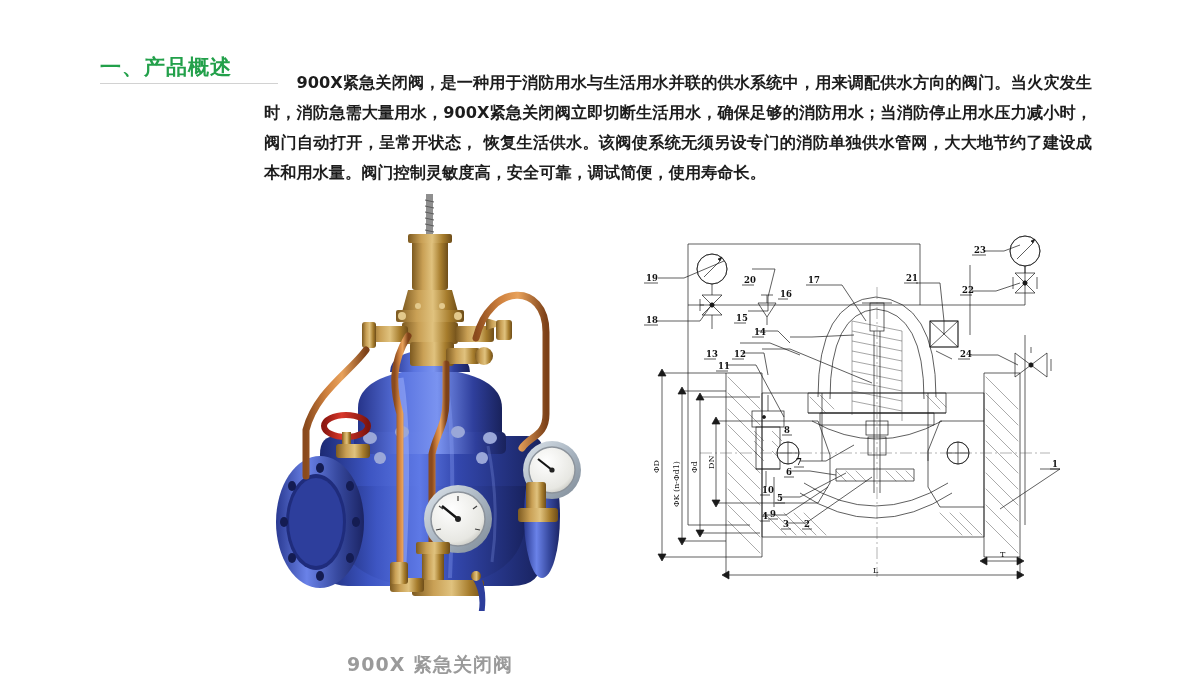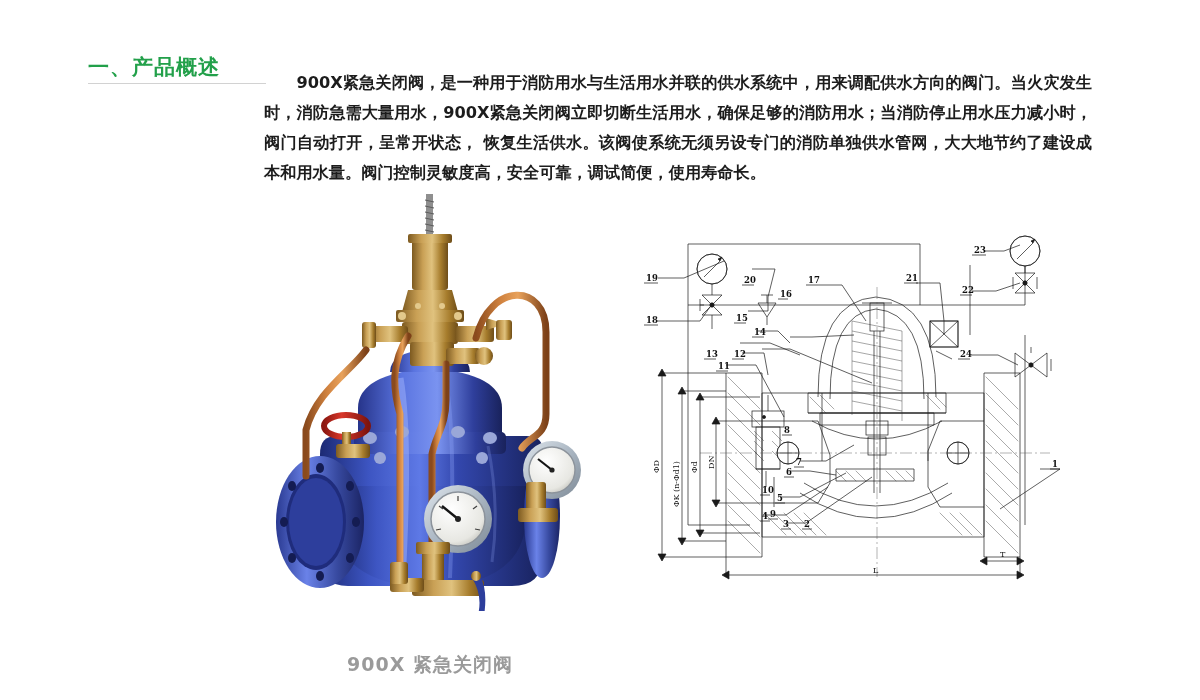--- a/index.html
+++ b/index.html
@@ -11,21 +11,21 @@
     width: 1200px;
     height: 700px;
     overflow: hidden;
     font-family: "DejaVu Sans", "Liberation Sans", sans-serif;
     position: relative;
   }
 
   
   .section-head {
     position: absolute;
-    left: 88px;
+    left: 100px;
     top: 55px;
     width: 160px;
   }
   .section-title {
     color: #22a04a;
     font-size: 21px;
     font-weight: bold;
     letter-spacing: 1px;
     white-space: nowrap;
     line-height: 1.15;

